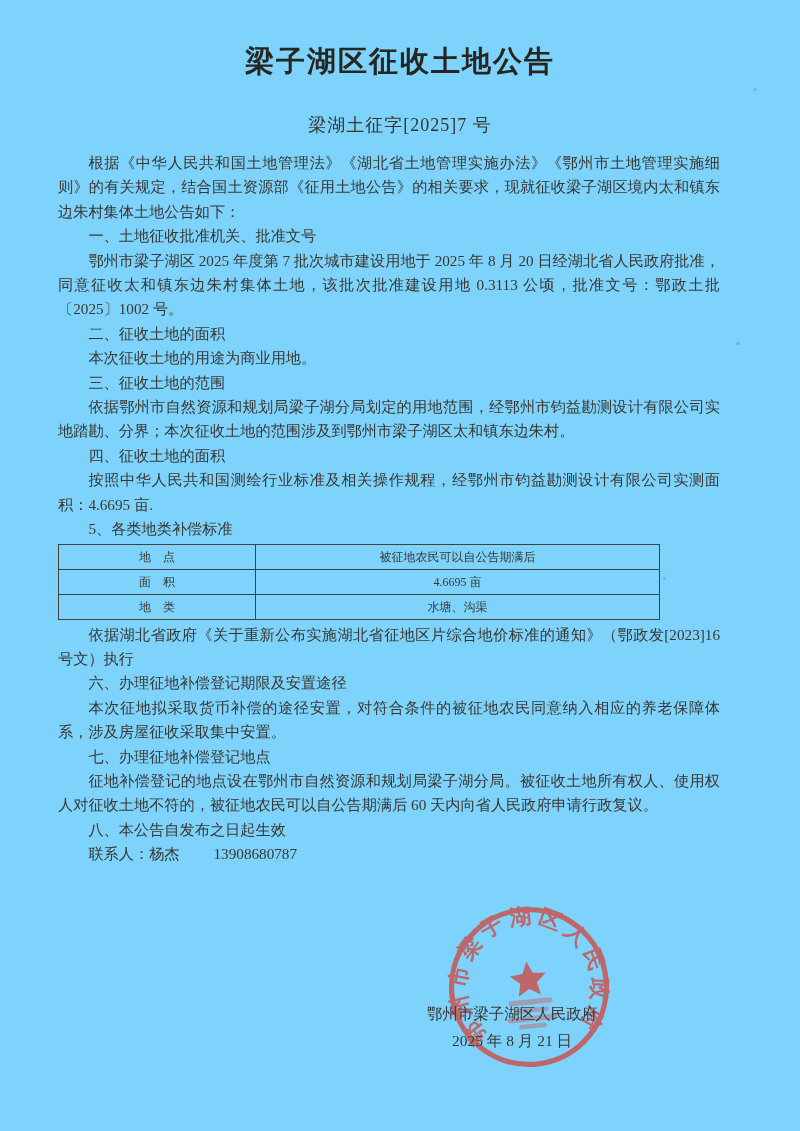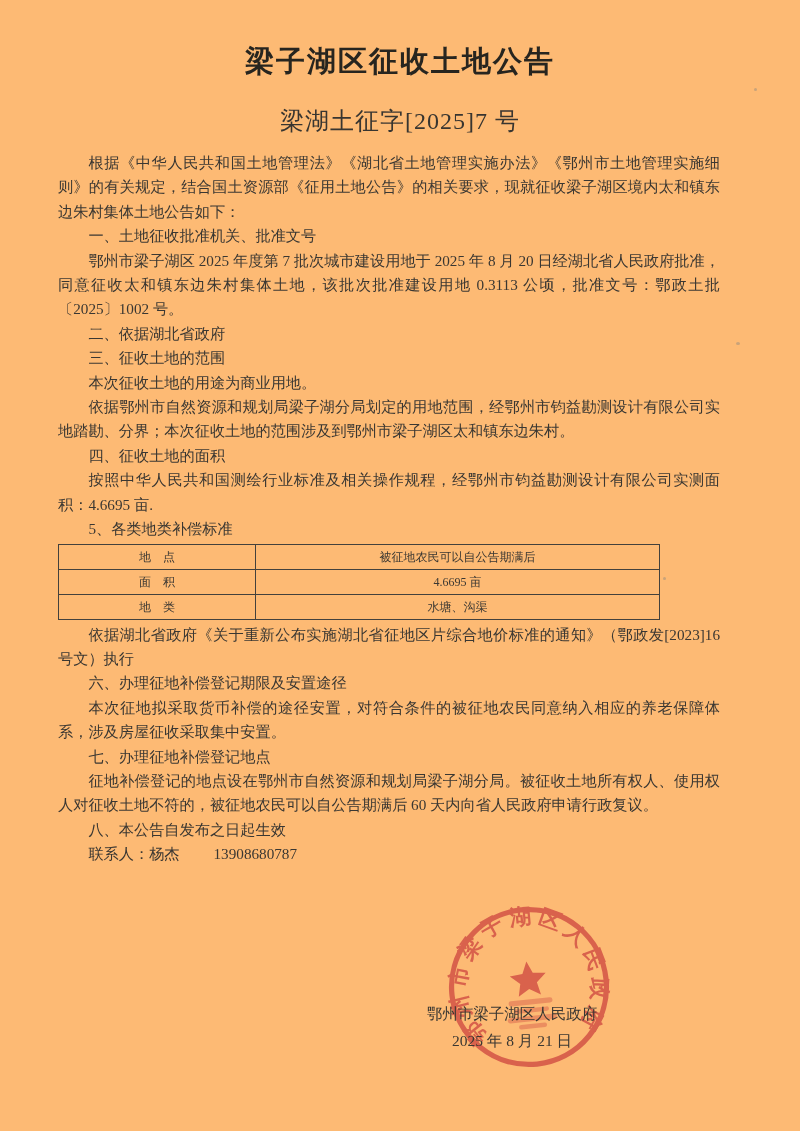--- a/index.html
+++ b/index.html
@@ -1,35 +1,35 @@
 <!DOCTYPE html>
 <html style="--seal: #cf4a42;"><head>
 <meta charset="utf-8">
 <style>
   html,body{margin:0;padding:0;background:#ffffff;}
   .page{
     position:relative;
     width:800px;height:1131px;
     margin:0 auto;
-    background:#fdba74;
+    background:#7dd3fc;
     color:#35332f;
     font-family:"Liberation Serif","DejaVu Serif",serif;
     overflow:hidden;
   }
   .doc-title{
     margin:0;padding-top:44px;
     text-align:center;
     font-size:29px;font-weight:bold;
     letter-spacing:2px;line-height:34px;
     color:#27251f;
   }
   .doc-number{
-    margin-top:27px;
+    margin-top:35px;
     text-align:center;
-    font-size:24px;letter-spacing:1px;
+    font-size:18px;letter-spacing:1px;
     color:#383530;
   }
   .doc-body{
     margin:14px 80px 0 58px;
     font-size:15.2px;
     line-height:24.4px;
     text-align:justify;
     color:#3a3732;
   }
   .doc-body p{margin:0;text-indent:2em;}
@@ -83,23 +83,23 @@
 <div class="page">
 
   <h1 class="doc-title">梁子湖区征收土地公告</h1>
 
   <div class="doc-number">梁湖土征字[2025]7 号</div>
 
   <div class="doc-body">
     <p>根据《中华人民共和国土地管理法》《湖北省土地管理实施办法》《鄂州市土地管理实施细则》的有关规定，结合国土资源部《征用土地公告》的相关要求，现就征收梁子湖区境内太和镇东边朱村集体土地公告如下：</p>
     <p>一、土地征收批准机关、批准文号</p>
     <p>鄂州市梁子湖区 2025 年度第 7 批次城市建设用地于 2025 年 8 月 20 日经湖北省人民政府批准，同意征收太和镇东边朱村集体土地，该批次批准建设用地 0.3113 公顷，批准文号：鄂政土批〔2025〕1002 号。</p>
-    <p>二、依据湖北省政府</p>
+    <p>二、征收土地的面积</p>
+    <p>本次征收土地的用途为商业用地。</p>
     <p>三、征收土地的范围</p>
-    <p>本次征收土地的用途为商业用地。</p>
     <p>依据鄂州市自然资源和规划局梁子湖分局划定的用地范围，经鄂州市钧益勘测设计有限公司实地踏勘、分界；本次征收土地的范围涉及到鄂州市梁子湖区太和镇东边朱村。</p>
     <p>四、征收土地的面积</p>
     <p>按照中华人民共和国测绘行业标准及相关操作规程，经鄂州市钧益勘测设计有限公司实测面积：4.6695 亩.</p>
     <p>5、各类地类补偿标准</p>
 
     <table class="comp-table">
       <tbody>
         <tr>
           <td class="label-cell">地　点</td>
           <td>被征地农民可以自公告期满后</td>

